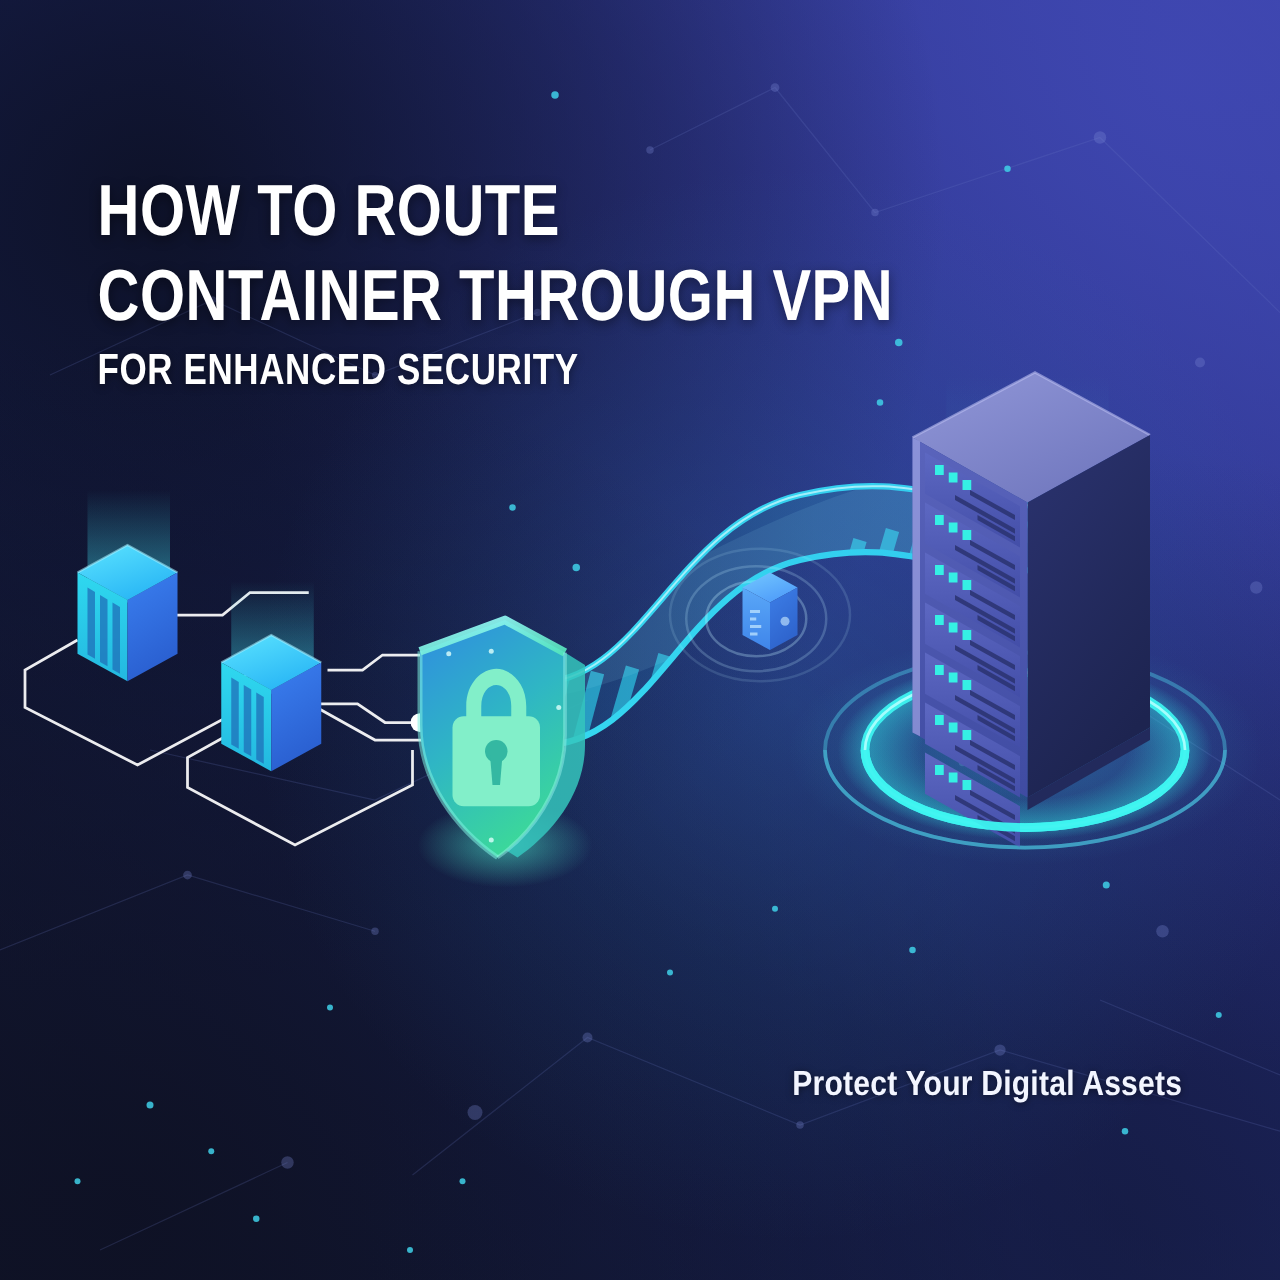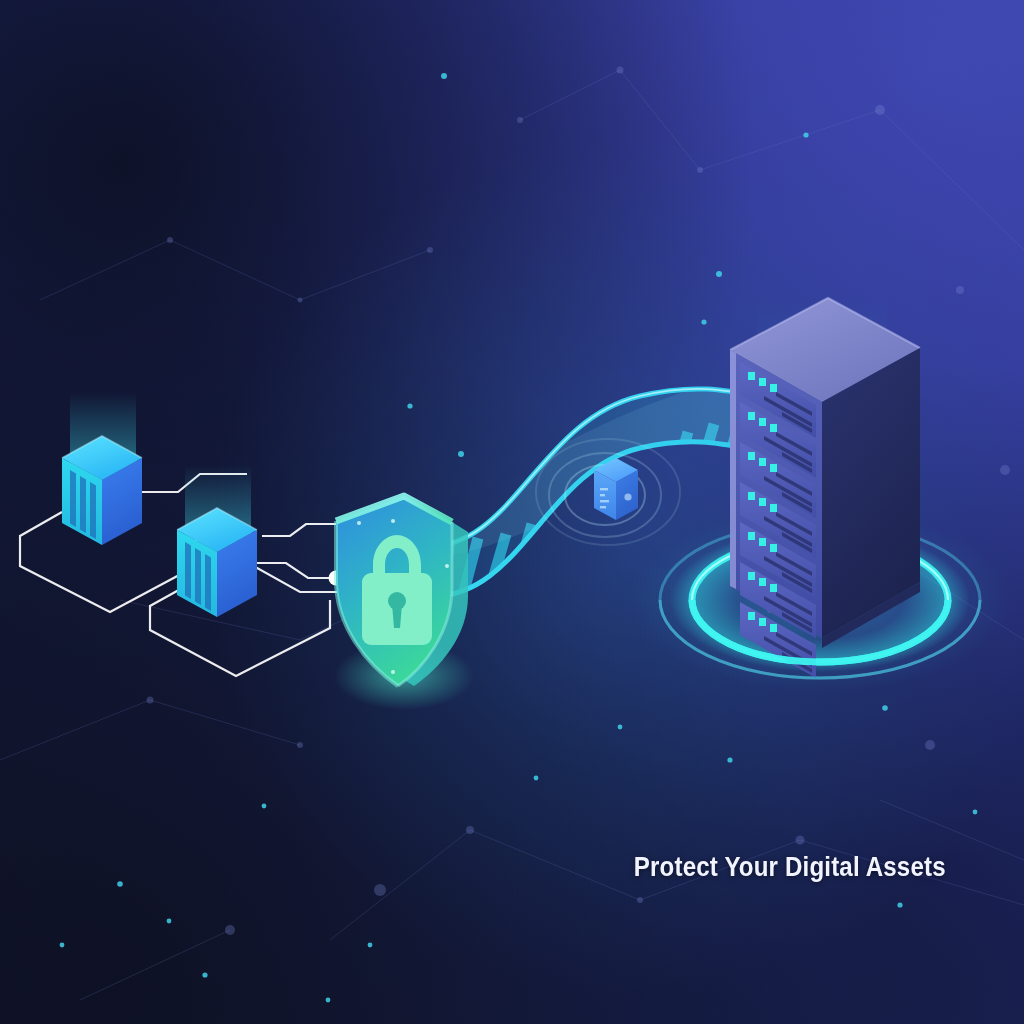--- a/index.html
+++ b/index.html
@@ -530,16 +530,21 @@
             <polygon points="782,412 812,429 812,433 782,416"></polygon>
           </g>
         </g>
       </g>
     </g>
 
     <path d="M 692 600 A 128 62 0 0 0 948 600" fill="none" stroke="#3df3f0" stroke-width="7" stroke-opacity="0.95"></path>
     <path d="M 660 600 A 160 78 0 0 0 980 600" fill="none" stroke="#4fd6ee" stroke-width="3" stroke-opacity="0.40"></path>
   </svg>
 
+  <div class="txt-block">
+    <div class="title-line l1">HOW TO ROUTE</div>
+    <div class="title-line l2">CONTAINER THROUGH VPN</div>
+    <div class="subtitle-line">FOR ENHANCED SECURITY</div>
+  </div>
 
   <div class="tagline">Protect Your Digital Assets</div>
 
 </div>
 
 </body></html>

